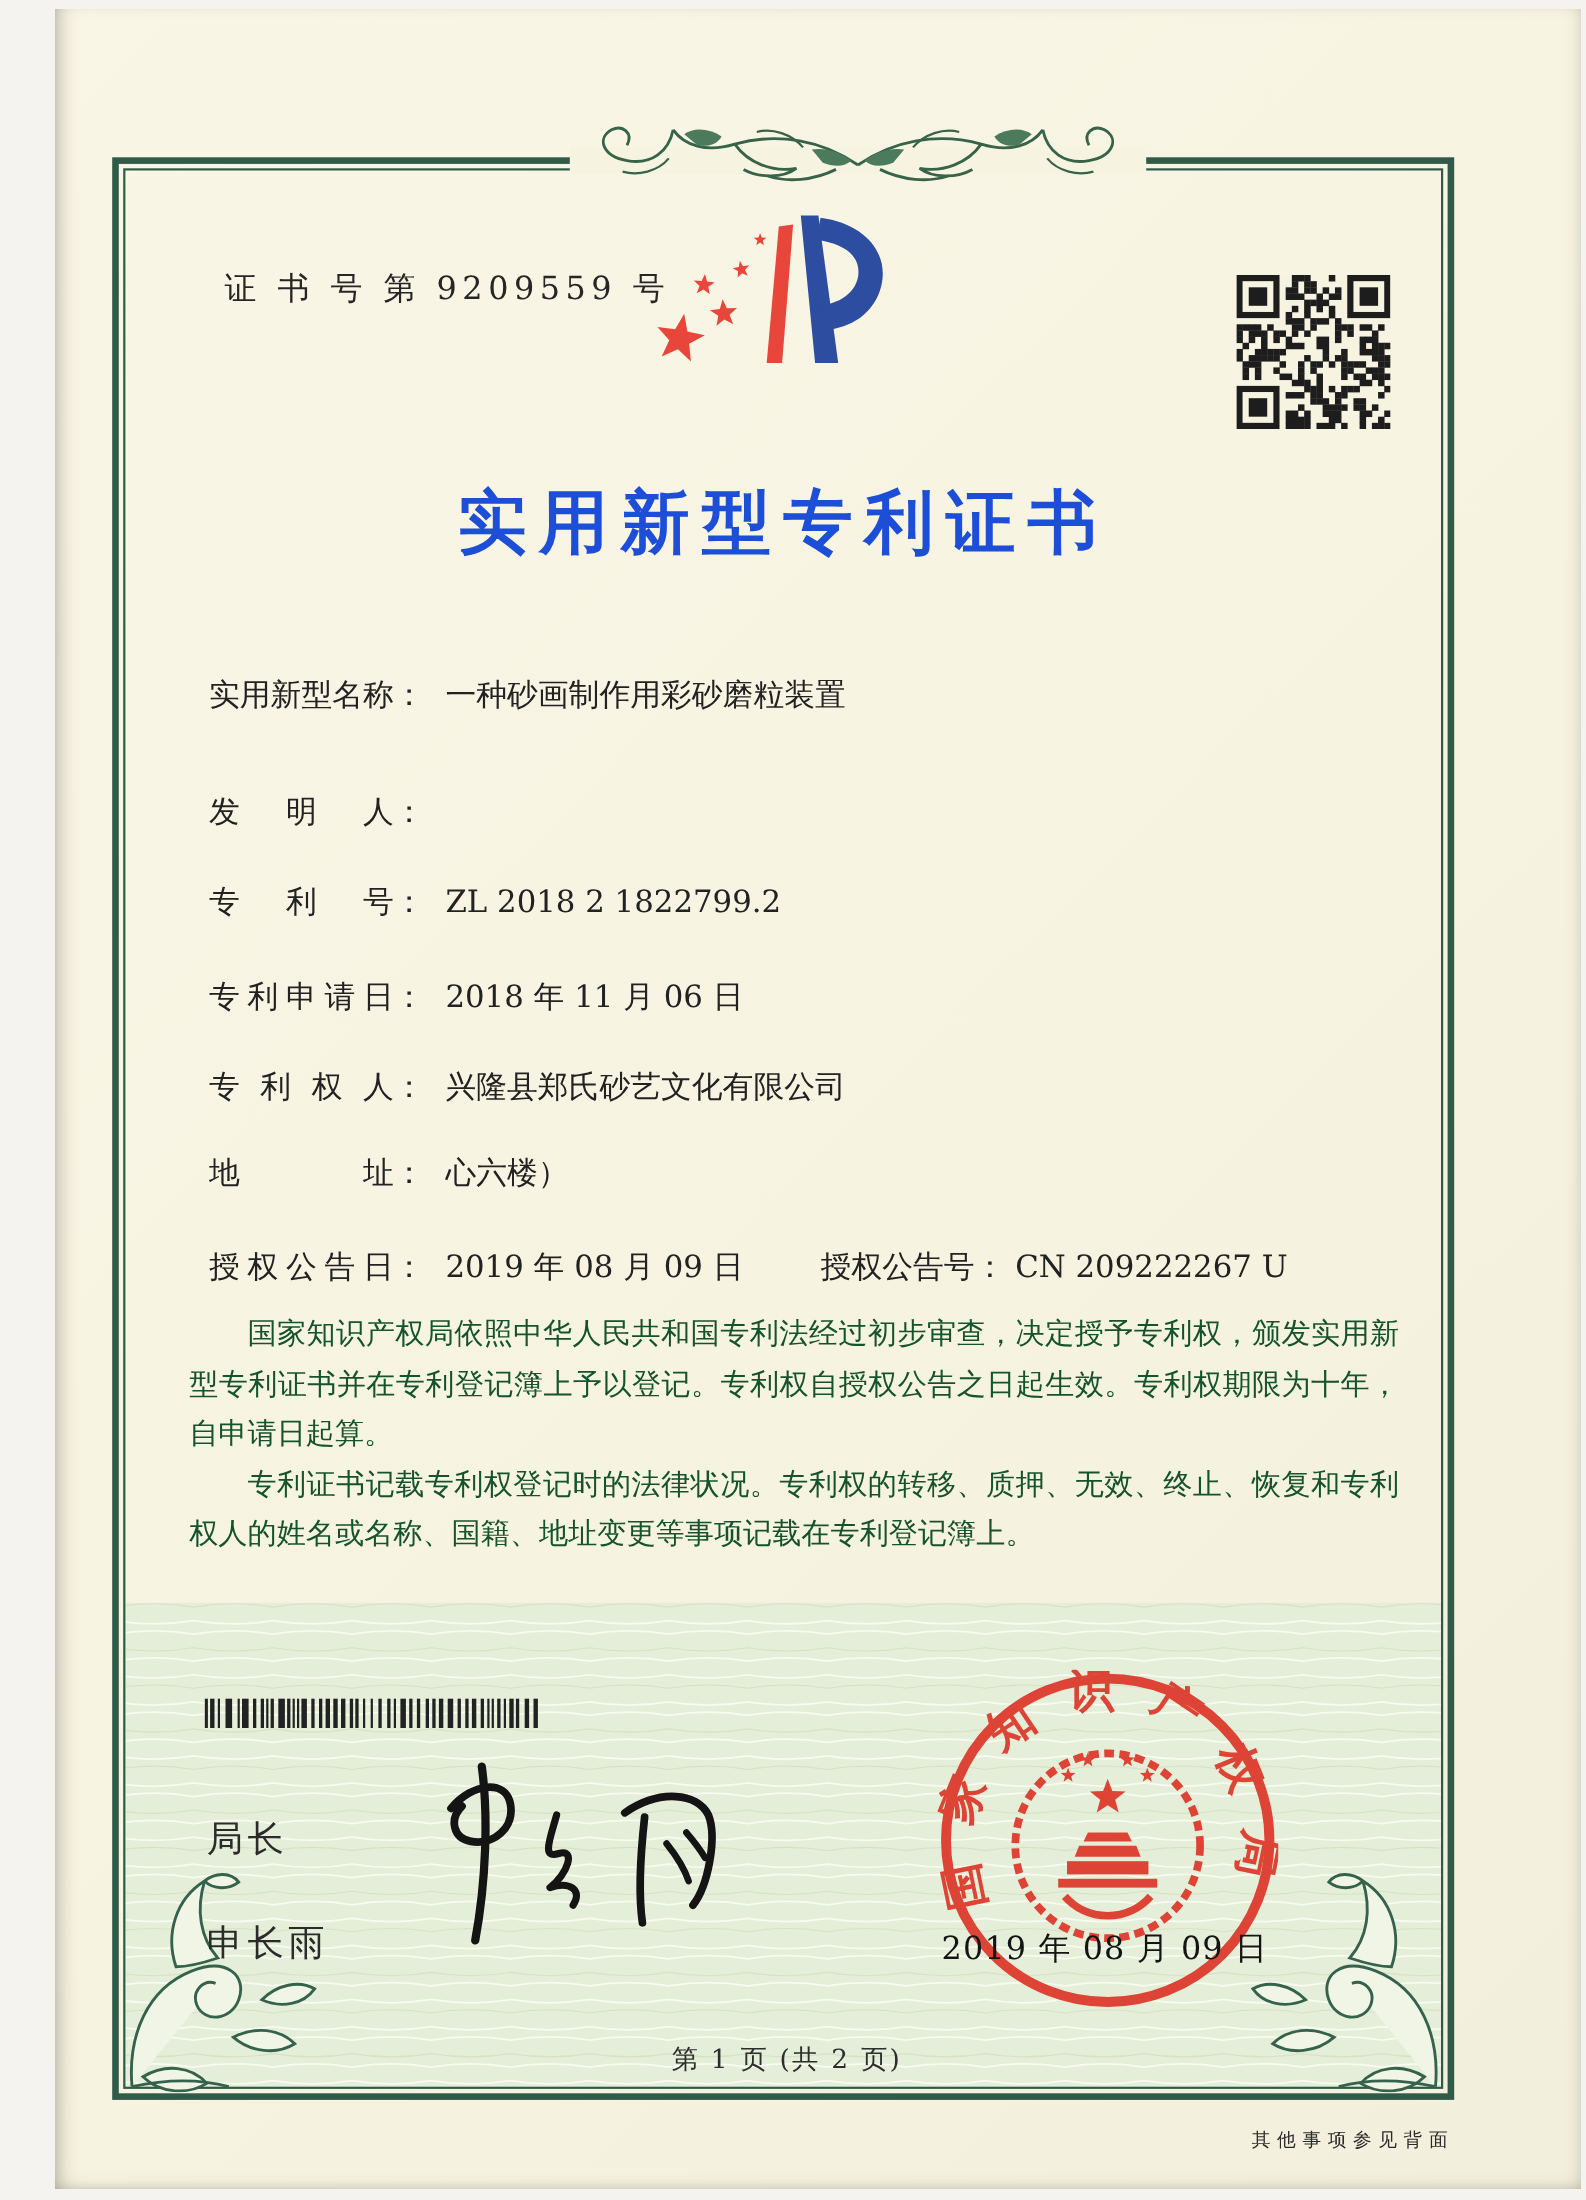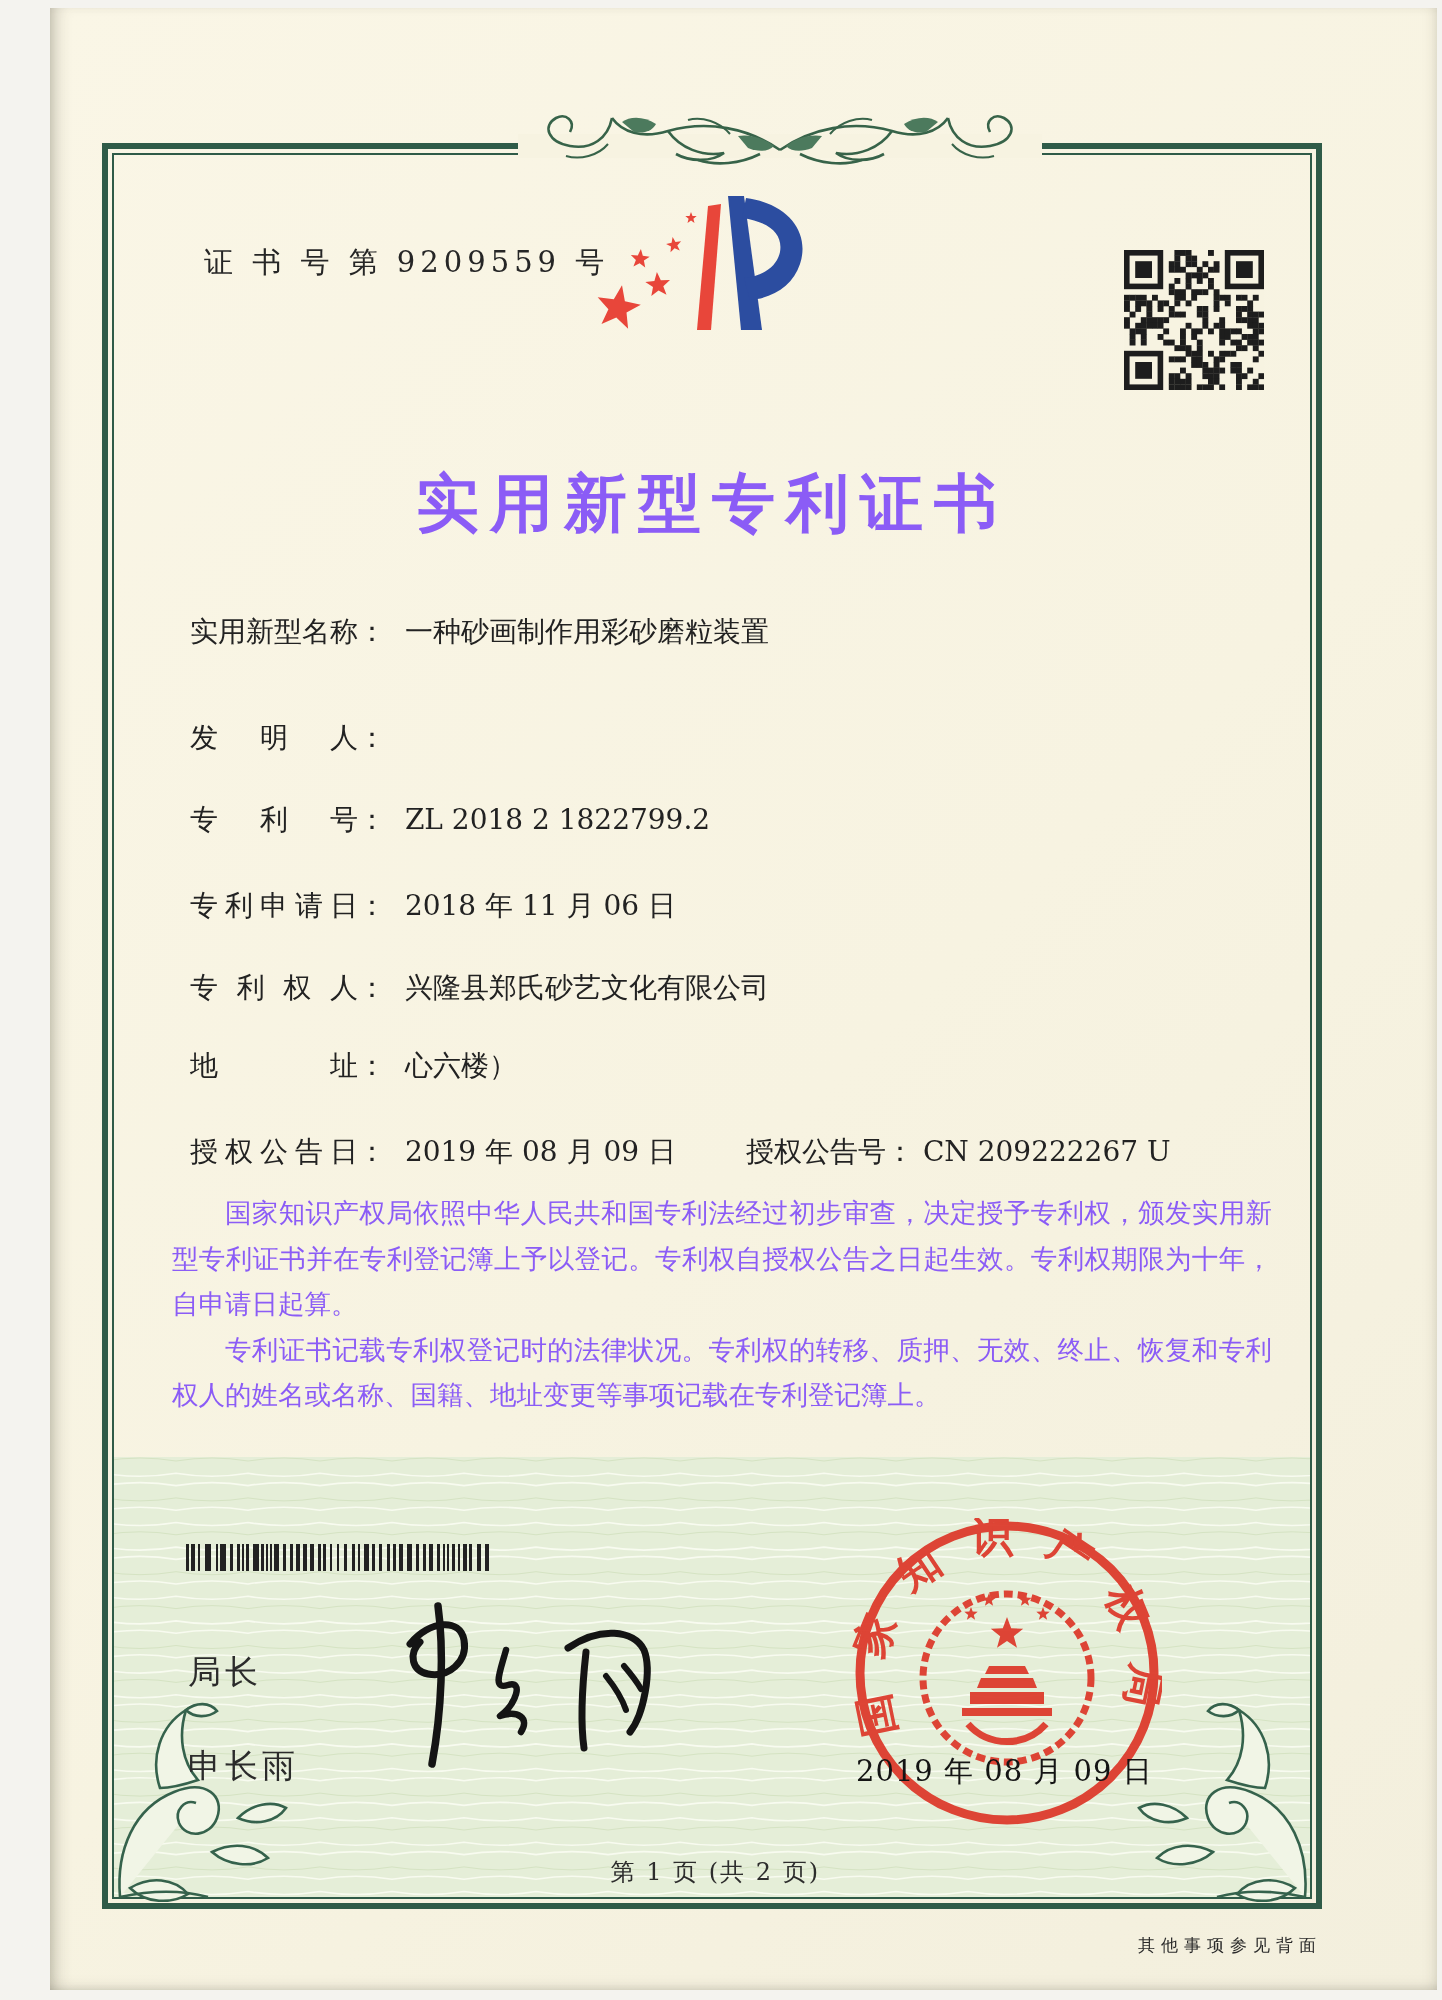--- a/index.html
+++ b/index.html
@@ -29,35 +29,35 @@
   .band{
     position:absolute;left:114px;top:1457px;width:1196px;height:440px;
     background:#e5eed8;overflow:hidden;
   }
   .band svg{display:block;}
   .abs{position:absolute;}
   .certno{
     left:204px;top:243px;font-size:29px;letter-spacing:5px;color:#262626;
   }
   .title{
-    left:102px;top:461px;width:1220px;text-align:center;
-    font-size:63px;font-weight:bold;letter-spacing:11px;color:#8b5cf6;
+    left:102px;top:432px;width:1220px;text-align:center;
+    font-size:63px;font-weight:bold;letter-spacing:11px;color:#1d4ed8;
   }
   .field-row{left:190px;width:1120px;font-size:28px;color:#222;line-height:44px;}
   .flabel{
     display:inline-block;width:168px;text-align:justify;text-align-last:justify;
     vertical-align:top;
   }
   .fcolon{display:inline-block;vertical-align:top;}
   .fvalue{display:inline-block;vertical-align:top;margin-left:10px;max-width:900px;}
   .fvalue span{display:block;text-align:center;}
   .extra-pair{position:absolute;left:556px;top:0;white-space:nowrap;}
   .paras{
     left:172px;top:1190px;width:1100px;font-size:26.5px;line-height:45.5px;
-    text-align:justify;color:#8b5cf6;
+    text-align:justify;color:#14532d;
   }
   .paras p{margin:0;text-indent:2em;}
   .barcode{
     left:186px;top:1544px;width:308px;height:27px;
   }
   .officer-title{left:188px;top:1650px;font-size:33px;font-family:"Liberation Sans","DejaVu Sans",sans-serif;color:#2b2b2b;letter-spacing:4px;}
   .officer-name{left:188px;top:1704px;font-size:33px;font-family:"Liberation Sans","DejaVu Sans",sans-serif;color:#2b2b2b;letter-spacing:4px;margin-top:40px;}
   .signature{left:372px;top:1592px;}
   .seal{left:852px;top:1518px;opacity:.94;}
   .seal-date{

